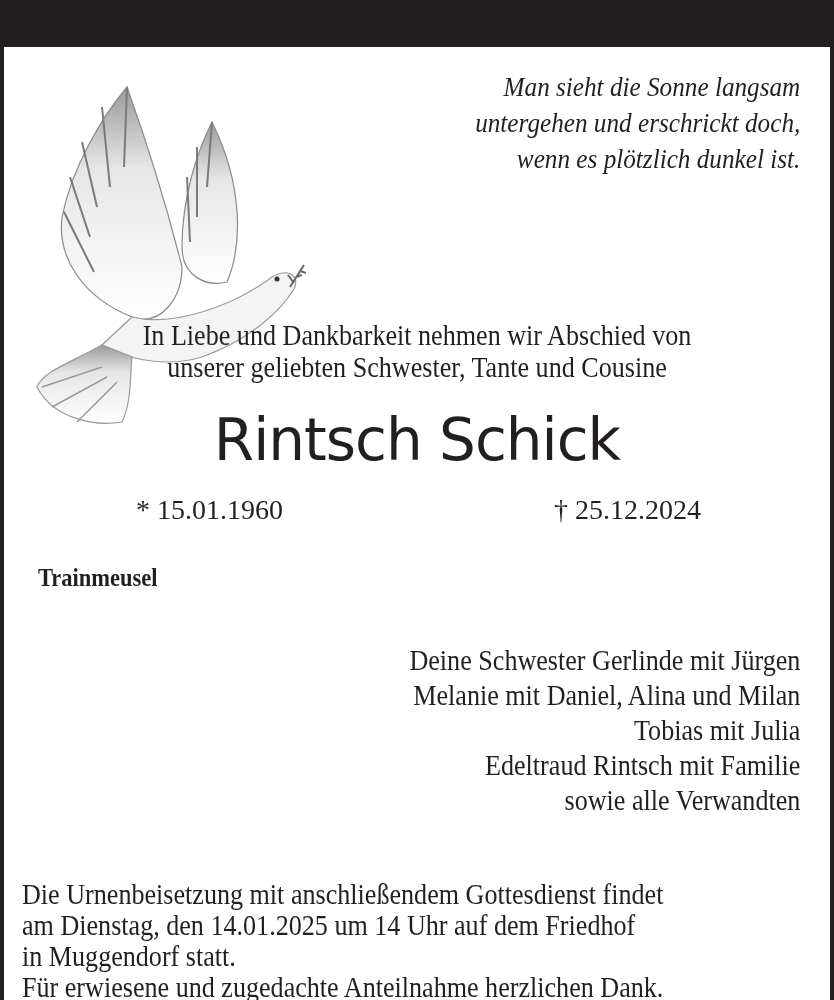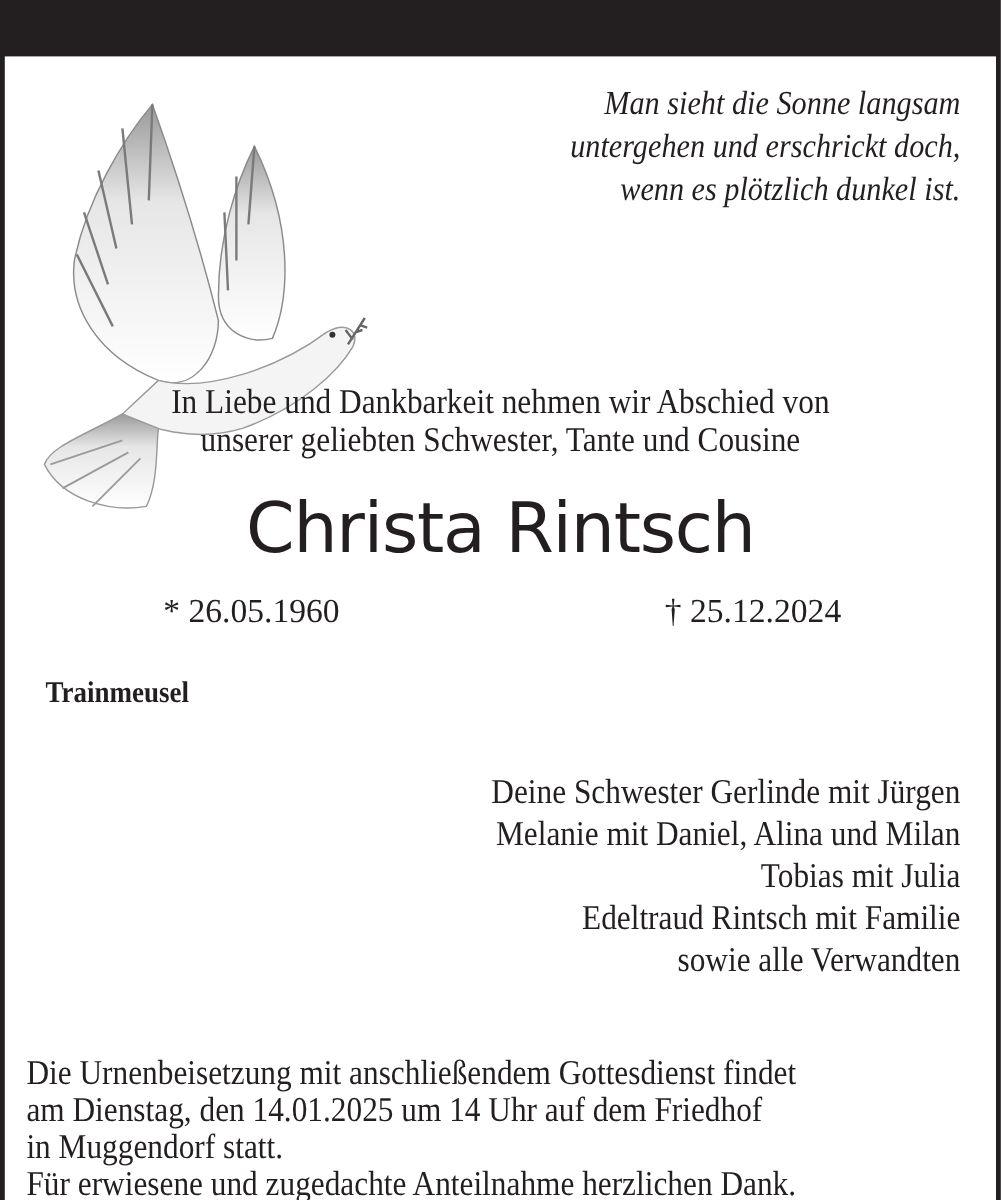--- a/index.html
+++ b/index.html
@@ -79,23 +79,23 @@
     <div>Man sieht die Sonne langsam</div>
     <div>untergehen und erschrickt doch,</div>
     <div>wenn es plötzlich dunkel ist.</div>
   </div>
 
   <div class="intro">
     <div>In Liebe und Dankbarkeit nehmen wir Abschied von</div>
     <div>unserer geliebten Schwester, Tante und Cousine</div>
   </div>
 
-  <div class="name">Christa Rintsch</div>
+  <div class="name">Rintsch Schick</div>
 
-  <div class="dates born">* 26.05.1960</div>
+  <div class="dates born">* 15.01.1960</div>
   <div class="dates died">† 25.12.2024</div>
 
   <div class="town">Trainmeusel</div>
 
   <div class="mourners">
     <div>Deine Schwester Gerlinde mit Jürgen</div>
     <div>Melanie mit Daniel, Alina und Milan</div>
     <div>Tobias mit Julia</div>
     <div>Edeltraud Rintsch mit Familie</div>
     <div>sowie alle Verwandten</div>

